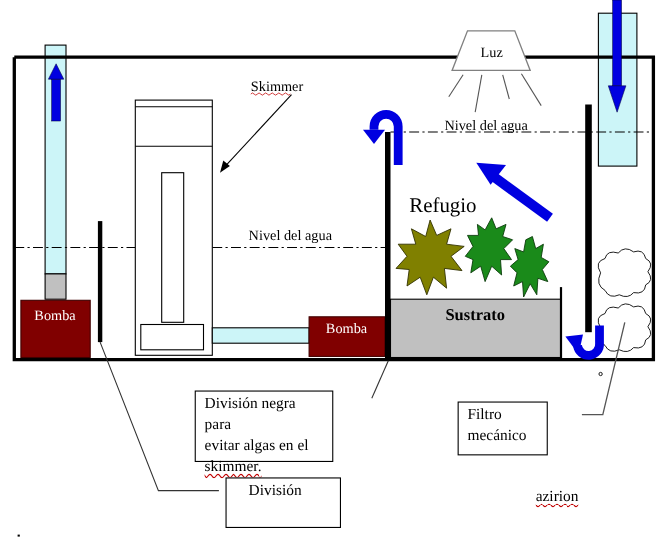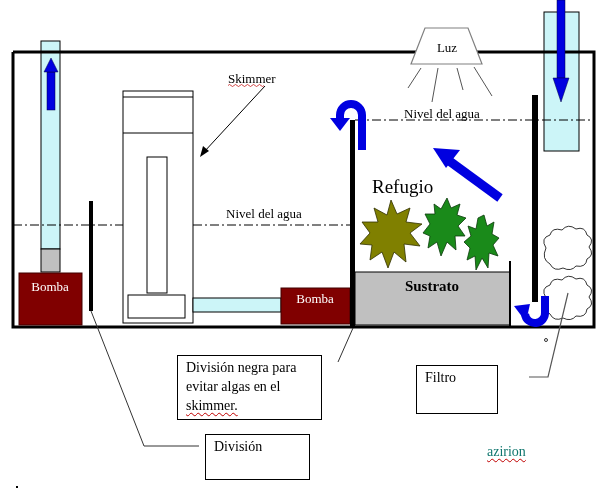--- a/index.html
+++ b/index.html
@@ -9,21 +9,21 @@
   .lbl-w { font-family: "Liberation Serif", serif; font-size: 13px; fill: #ffffff; }
   .big { font-family: "Liberation Serif", serif; font-size: 19px; fill: #000; }
   .sust { font-family: "Liberation Serif", serif; font-size: 15px; fill: #000; font-weight: bold; }
   .callout {
     position: absolute; background: #fff; border: 1px solid #000;
     font-family: "Liberation Serif", serif; font-size: 14px; line-height: 19px;
     color: #000; padding: 2px 8px 4px 8px; box-sizing: border-box;
   }
   .squig { text-decoration: underline wavy #c00000; text-decoration-thickness: 1px; text-underline-offset: 2px; text-align: center; }
   .free {
-    position: absolute; font-family: "Liberation Serif", serif; font-size: 14px; color: #0f766e;
+    position: absolute; font-family: "Liberation Serif", serif; font-size: 14px; color: #000000;
   }
 </style>
 </head>
 <body>
 
 <svg width="606" height="488" viewBox="0 0 606 488">
 
   <rect x="41" y="41" width="19" height="208" fill="#ccf5f8" stroke="#000" stroke-width="1"></rect>
   <rect x="41" y="249" width="19" height="23" fill="#c0c0c0" stroke="#000" stroke-width="1"></rect>
 
@@ -116,29 +116,30 @@
 
   <circle cx="546" cy="340" r="1.5" fill="none" stroke="#000" stroke-width="0.8"></circle>
 
   <polyline points="338,362 353,328" fill="none" stroke="#333" stroke-width="1"></polyline>
   <polyline points="91,311 144,446 199,446" fill="none" stroke="#333" stroke-width="1"></polyline>
   <polyline points="529,377 548,377 568,293" fill="none" stroke="#555" stroke-width="1.2"></polyline>
 
   <rect x="16" y="486" width="2" height="2" fill="#000"></rect>
 </svg>
 
-<div class="callout" style="left:177px;top:355px;width:145px;height:65px;">
+<div class="callout" style="left:177px;top:355px;width:126px;height:65px;">
   <div>División negra para</div>
   <div>evitar algas en el</div>
   <div><span class="squig">skimmer.</span></div>
 </div>
 
-<div class="callout" style="left:205px;top:434px;width:105px;height:46px;padding-left:8px;">
+<div class="callout" style="left:205px;top:434px;width:105px;height:46px;padding-left:20px;">
   <div>División</div>
 </div>
 
 <div class="callout" style="left:416px;top:365px;width:82px;height:49px;">
   <div>Filtro</div>
+  <div>mecánico</div>
 </div>
 
 <div class="free" style="left:487px;top:444px;">
   <span class="squig">azirion</span>
 </div>
 
 </body></html>

